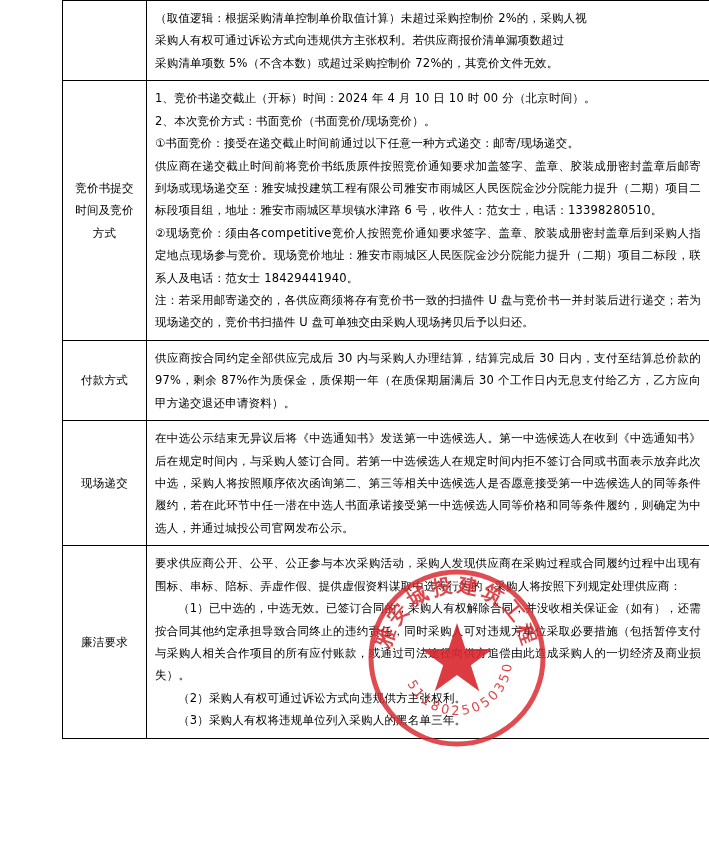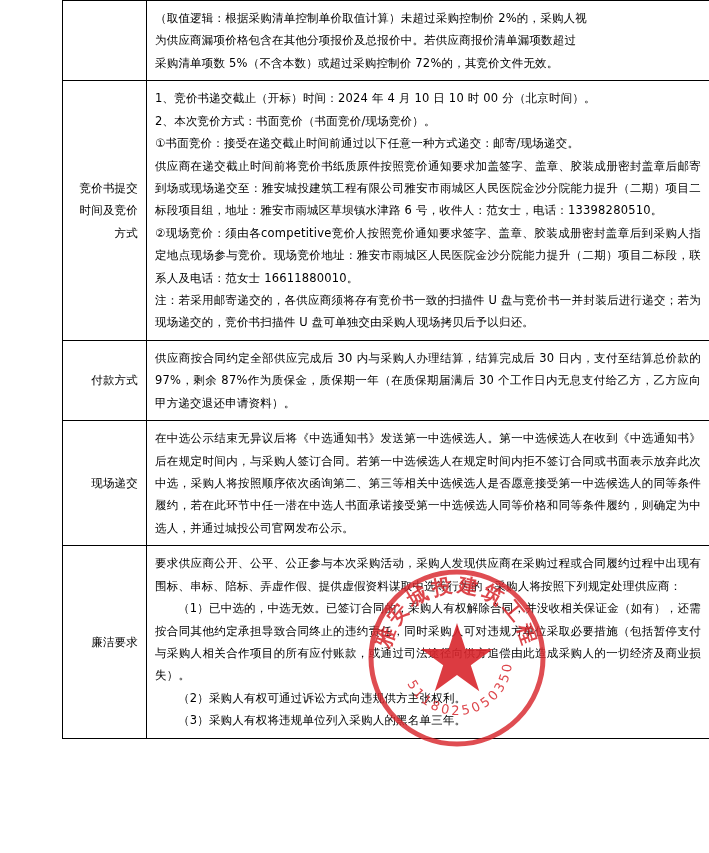--- a/index.html
+++ b/index.html
@@ -31,21 +31,21 @@
   table.doc td {
     border: 1px solid #000;
     vertical-align: middle;
     padding: 6px 8px 6px 8px;
     font-size: 11.5px;
     line-height: 1.95;
     letter-spacing: 0.2px;
   }
   td.label {
     width: 84px;
-    text-align: right;
+    text-align: center;
     vertical-align: middle;
     padding: 4px 2px;
     font-size: 11.5px;
     line-height: 2.1;
     margin-left: 41px;
   }
   td.body {
     text-align: justify;
     text-justify: inter-ideograph;
   }
@@ -93,35 +93,35 @@
       <col>
     </colgroup>
     <tbody>
 
       <tr class="toprow">
         <td class="label">
           <span></span>
         </td>
         <td class="body">
           <p class="p">（取值逻辑：根据采购清单控制单价取值计算）未超过采购控制价 2%的，采购人视</p>
-          <p class="p">为供应商漏项价格包含在其他分项报价及总报价中。若供应商报价清单漏项数超过</p>
+          <p class="p">采购人有权可通过诉讼方式向违规供方主张权利。若供应商报价清单漏项数超过</p>
           <p class="p">采购清单项数 5%（不含本数）或超过采购控制价 72%的，其竞价文件无效。</p>
         </td>
       </tr>
 
       <tr>
         <td class="label">
           <span class="label-mid">竞价书提交时间及竞价方式</span>
         </td>
         <td class="body">
           <p class="p">1、竞价书递交截止（开标）时间：2024 年 4 月 10 日 10 时 00 分（北京时间）。</p>
           <p class="p">2、本次竞价方式：书面竞价（书面竞价/现场竞价）。</p>
           <p class="p b">①书面竞价：接受在递交截止时间前通过以下任意一种方式递交：邮寄/现场递交。</p>
           <p class="p">供应商在递交截止时间前将竞价书纸质原件按照竞价通知要求加盖签字、盖章、胶装成册密封盖章后邮寄到场或现场递交至：雅安城投建筑工程有限公司雅安市雨城区人民医院金沙分院能力提升（二期）项目二标段项目组，地址：雅安市雨城区草坝镇水津路 6 号，收件人：范女士，电话：13398280510。</p>
-          <p class="p">②现场竞价：须由各competitive竞价人按照竞价通知要求签字、盖章、胶装成册密封盖章后到采购人指定地点现场参与竞价。现场竞价地址：雅安市雨城区人民医院金沙分院能力提升（二期）项目二标段，联系人及电话：范女士 16611880010。</p>
+          <p class="p">②现场竞价：须由各competitive竞价人按照竞价通知要求签字、盖章、胶装成册密封盖章后到采购人指定地点现场参与竞价。现场竞价地址：雅安市雨城区人民医院金沙分院能力提升（二期）项目二标段，联系人及电话：范女士 18429441940。</p>
           <p class="p b">注：若采用邮寄递交的，各供应商须将存有竞价书一致的扫描件 U 盘与竞价书一并封装后进行递交；若为现场递交的，竞价书扫描件 U 盘可单独交由采购人现场拷贝后予以归还。</p>
         </td>
       </tr>
 
       <tr>
         <td class="label">
           <span class="label-mid">付款方式</span>
         </td>
         <td class="body">
           <p class="p">供应商按合同约定全部供应完成后 30 内与采购人办理结算，结算完成后 30 日内，支付至结算总价款的 97%，剩余 87%作为质保金，质保期一年（在质保期届满后 30 个工作日内无息支付给乙方，乙方应向甲方递交退还申请资料）。</p>

